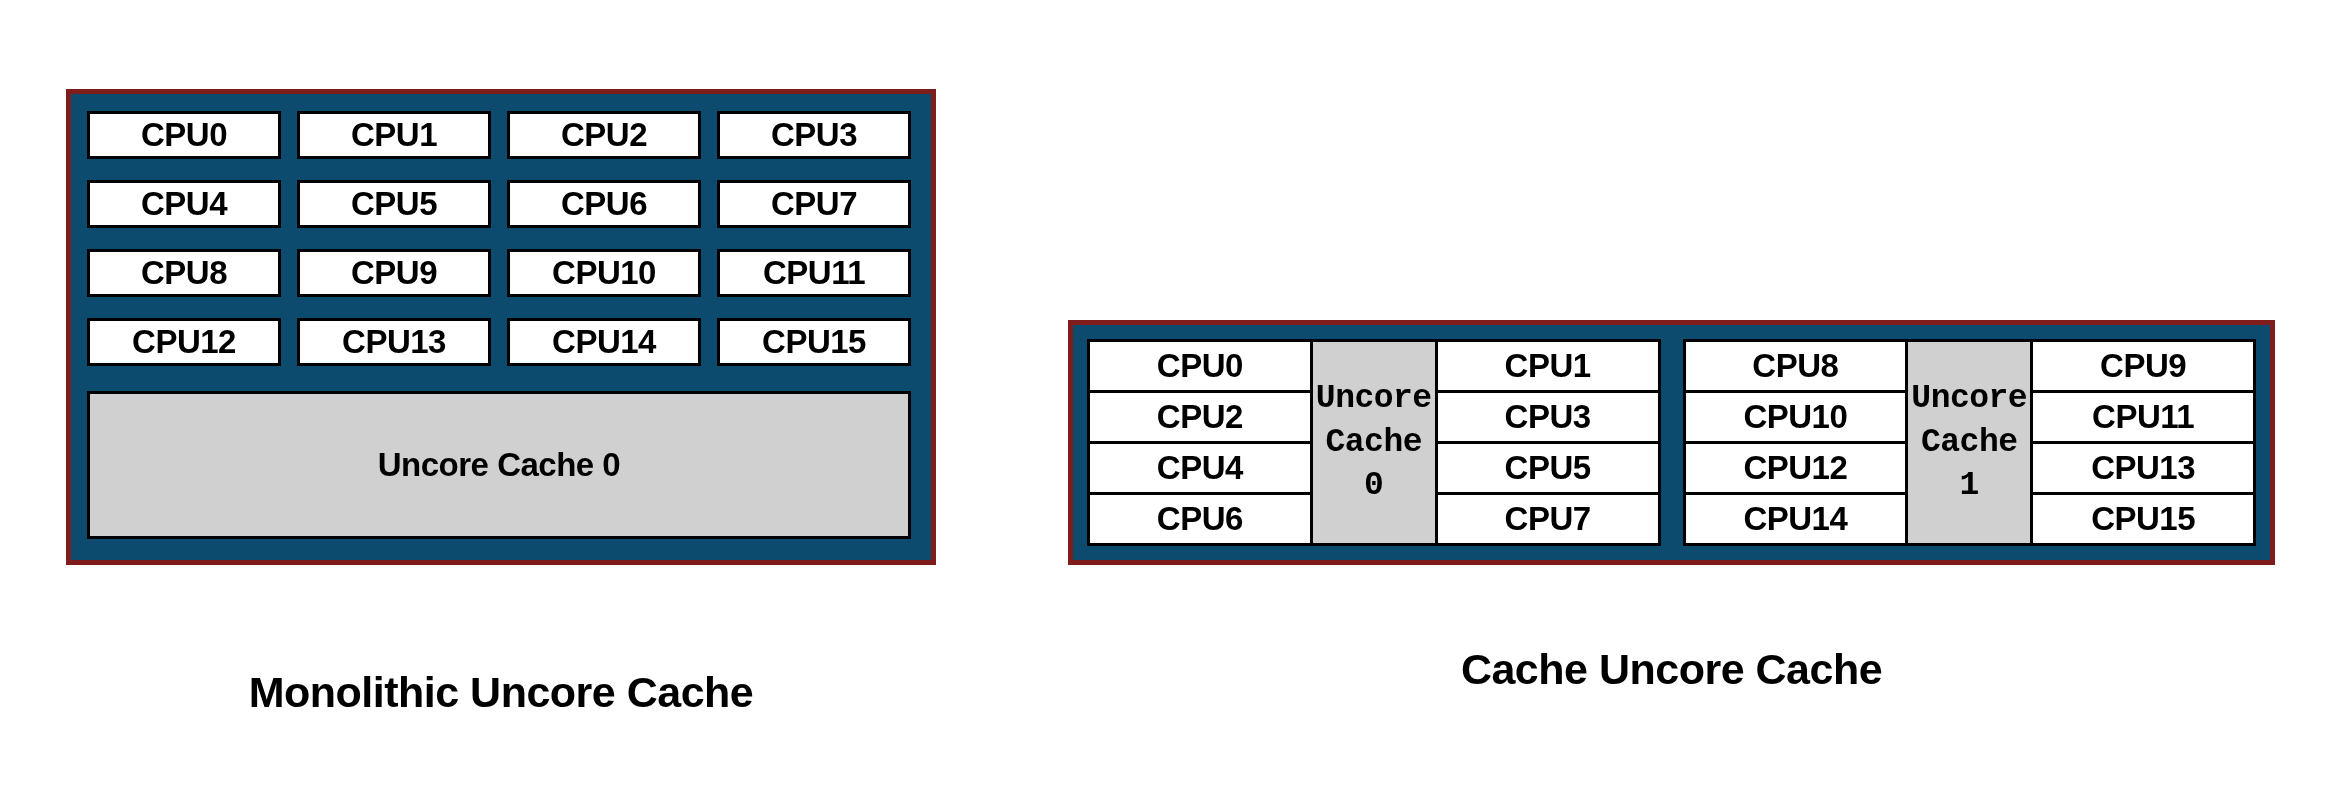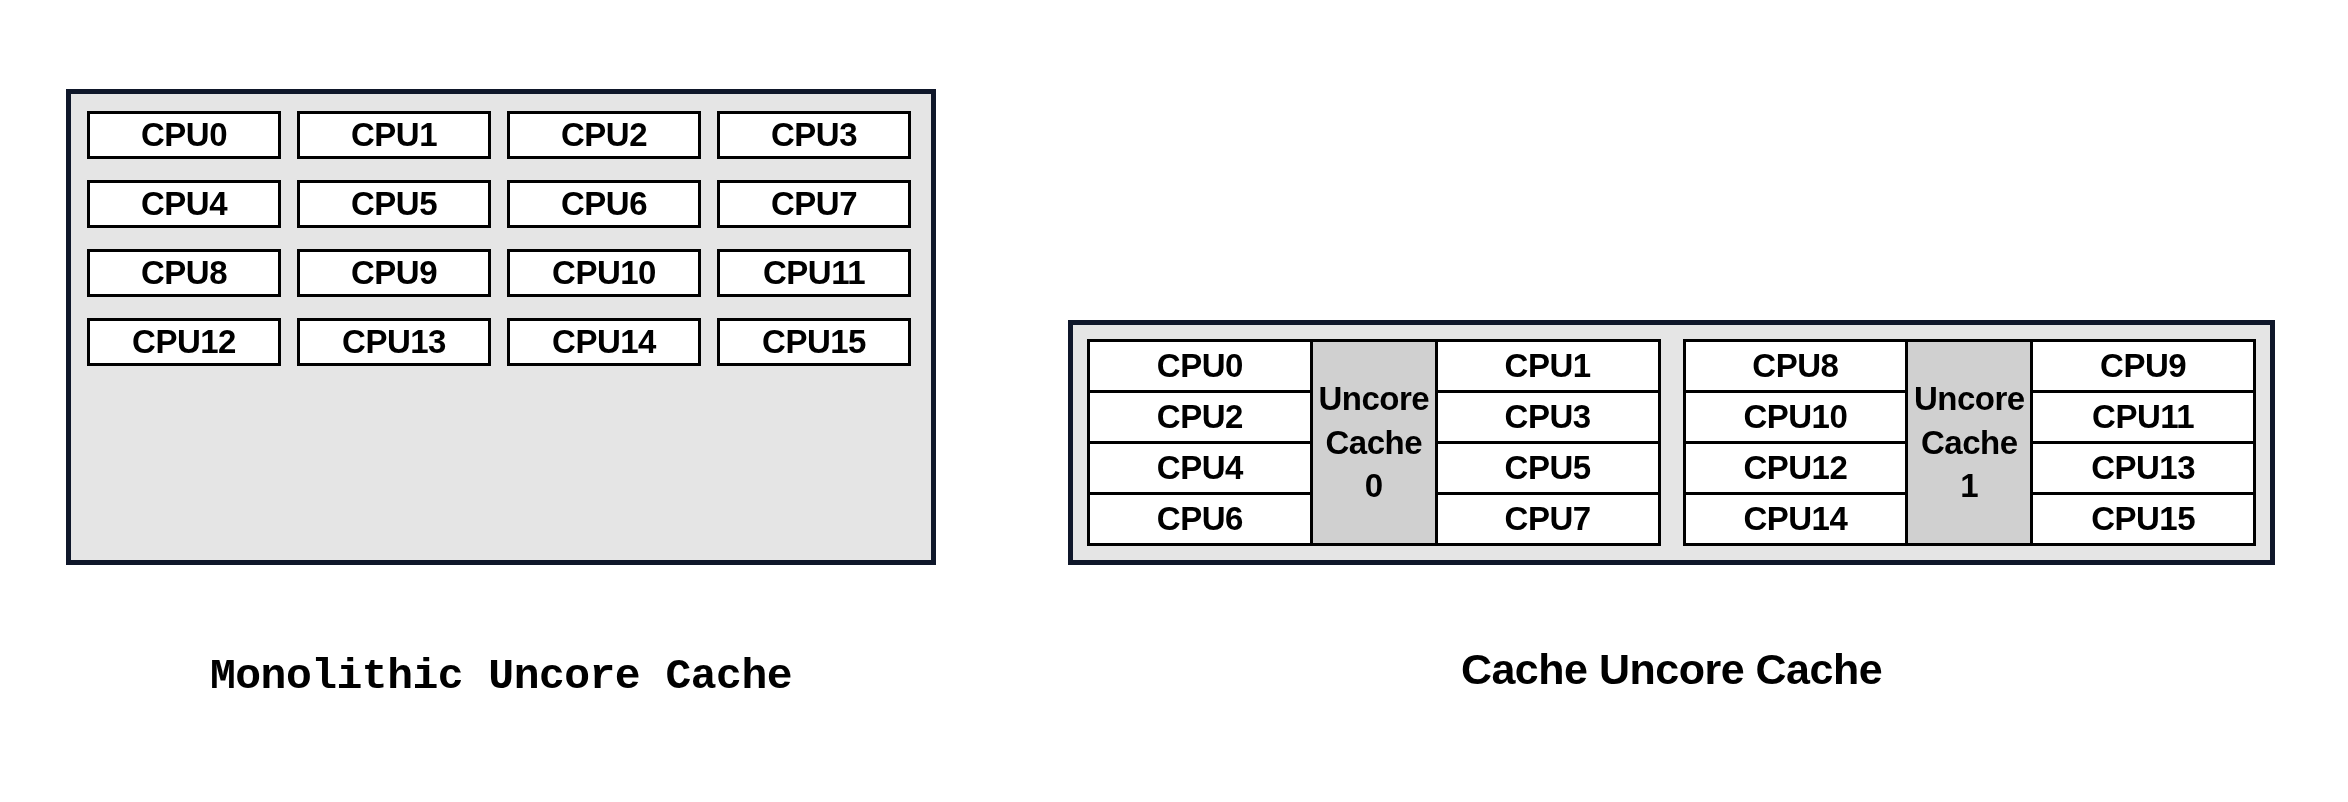--- a/index.html
+++ b/index.html
@@ -10,22 +10,22 @@
   body {
     width: 2348px;
     height: 802px;
     position: relative;
     font-family: "Liberation Sans", sans-serif;
     overflow: hidden;
   }
 
   .outer-frame {
     position: absolute;
-    border: 5px solid #0f172a;
-    background: #e5e5e5;
+    border: 5px solid #7f1d1d;
+    background: #0c4a6e;
     box-sizing: border-box;
   }
 
   .caption {
     position: absolute;
     text-align: center;
     font-weight: bold;
     font-size: 43px;
     color: #000000;
     font-family: "Liberation Sans", sans-serif;
@@ -85,23 +85,22 @@
     justify-content: center;
     font-weight: bold;
     font-size: 33px;
     font-stretch: condensed;
     color: #000000;
     letter-spacing: -0.5px;
   }
 
   #monolithic-caption {
     left: 66px;
-    top: 652px;
+    top: 668px;
     width: 870px;
-    font-family: Liberation Mono, monospace;
   }
 
   
   #split-frame {
     left: 1068px;
     top: 320px;
     width: 1207px;
     height: 245px;
   }
 
@@ -153,20 +152,21 @@
     display: flex;
     flex-direction: column;
     align-items: center;
     justify-content: center;
     font-weight: bold;
     font-size: 33px;
     font-stretch: condensed;
     color: #000000;
     line-height: 1.32;
     letter-spacing: -0.5px;
+    font-family: Liberation Mono, monospace;
   }
   .split-cache span { display: block; }
 
   #split-caption {
     left: 1068px;
     top: 645px;
     width: 1207px;
   }
 </style>
 </head>
@@ -199,20 +199,21 @@
 
     <div class="cpu-row">
       <div class="cpu-chip">CPU12</div>
       <div class="cpu-chip">CPU13</div>
       <div class="cpu-chip">CPU14</div>
       <div class="cpu-chip">CPU15</div>
     </div>
 
   </div>
 
+  <div class="mono-cache">Uncore Cache 0</div>
 </div>
 
 <div class="caption" id="monolithic-caption">Monolithic Uncore Cache</div>
 
 <div class="outer-frame" id="split-frame">
 
   <div class="split-inner">
 
     <div class="cache-group">
       <div class="cpu-col">

